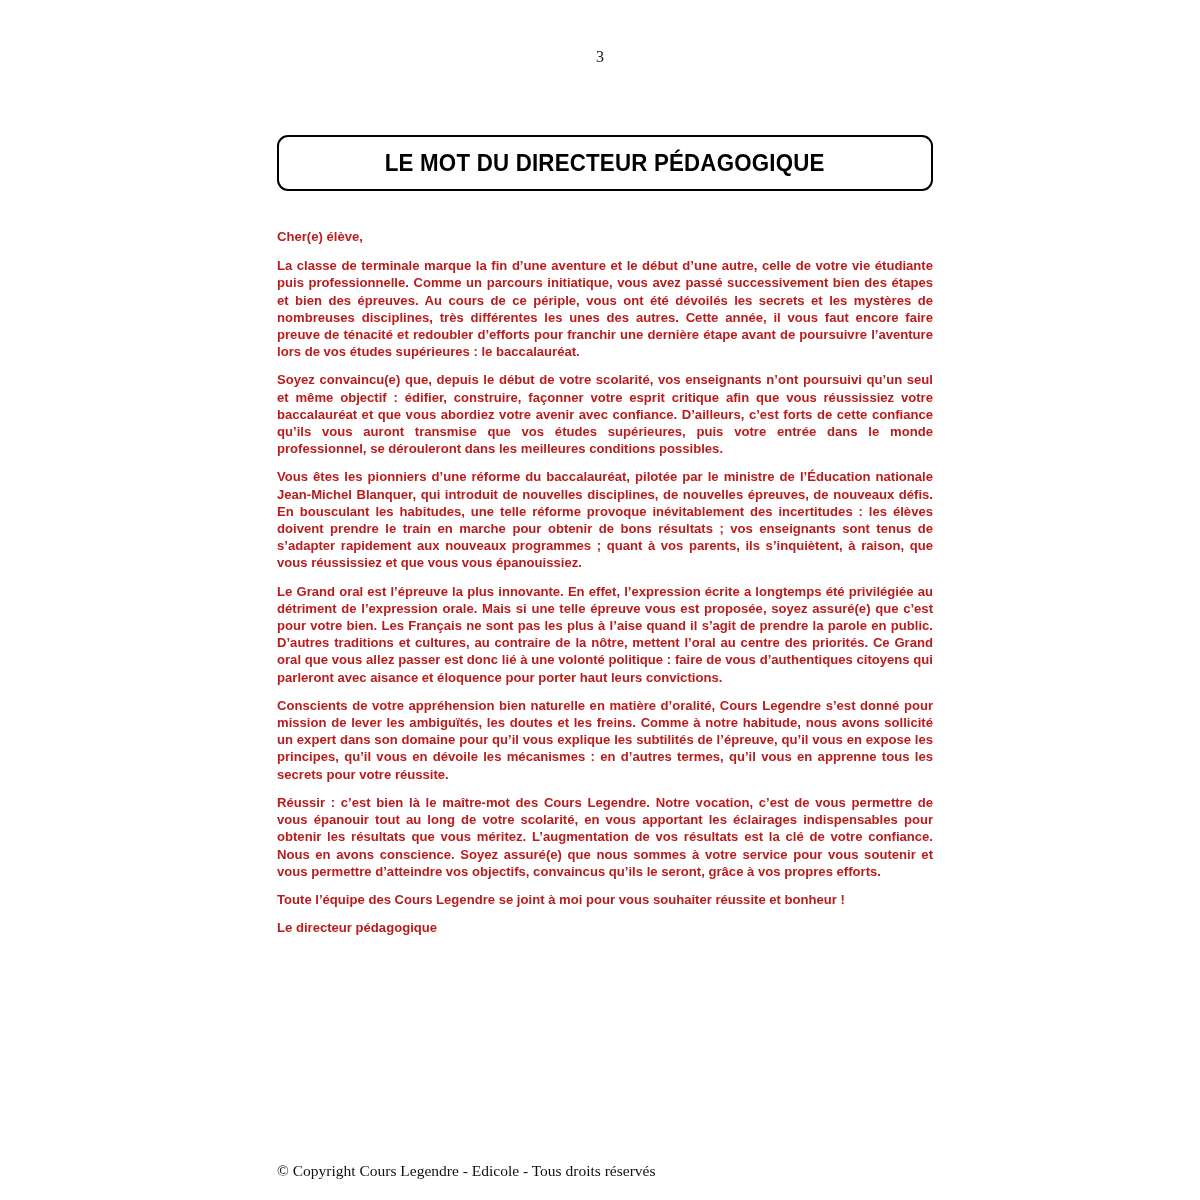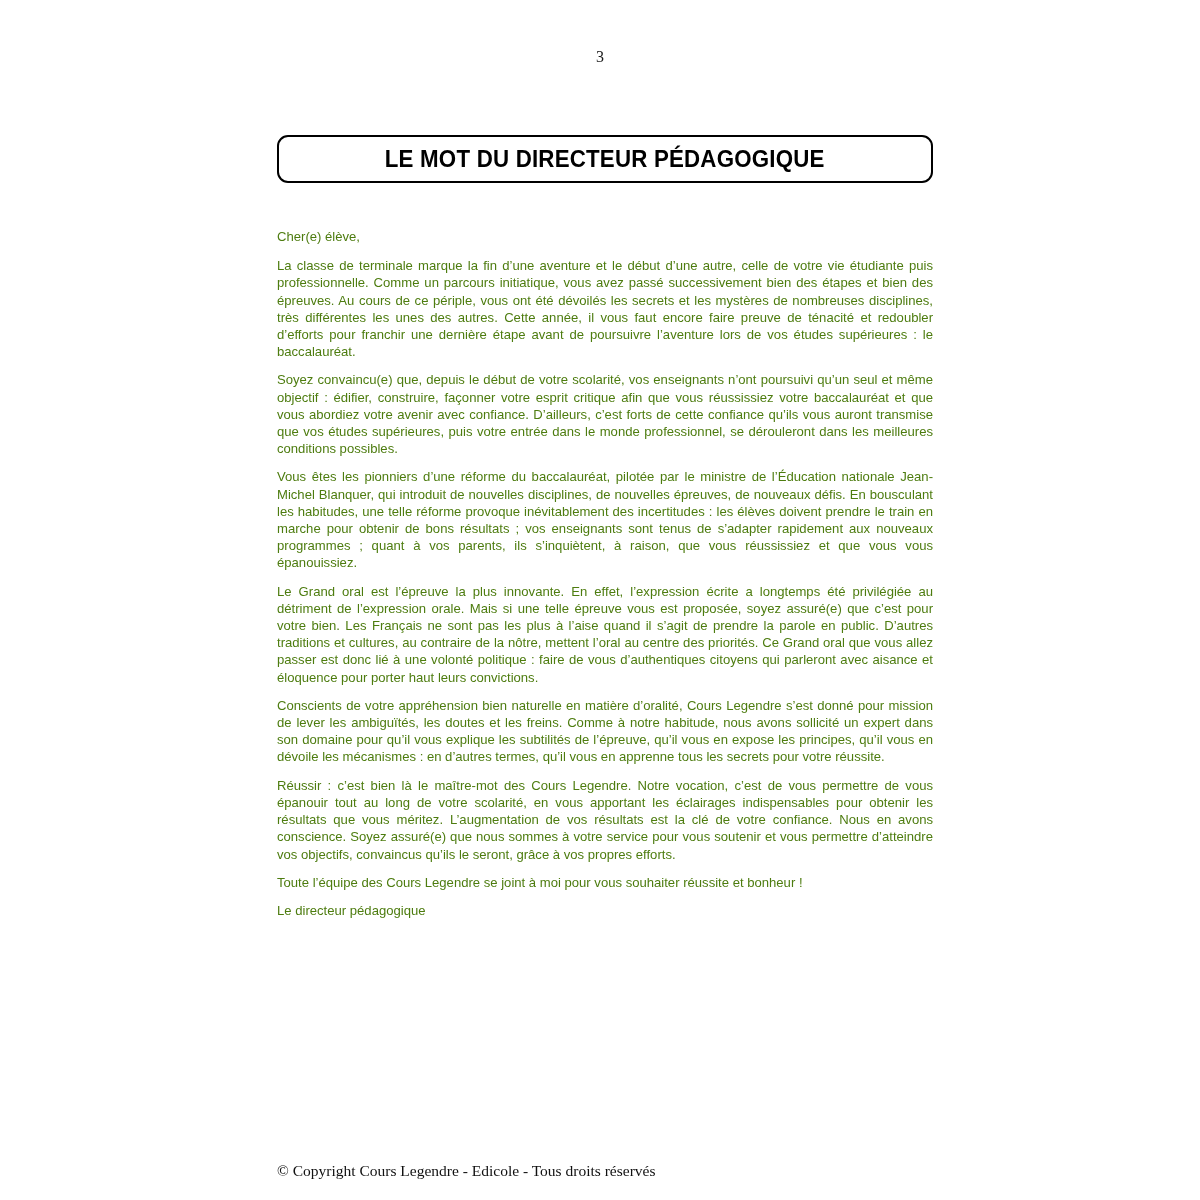--- a/index.html
+++ b/index.html
@@ -30,21 +30,21 @@
     line-height: 20px;
     color: #1a1a1a;
   }
 
   
   .title-box {
     position: absolute;
     left: 277px;
     top: 135px;
     width: 656px;
-    height: 48px;
+    height: 56px;
     box-sizing: border-box;
     border: 2.2px solid #000000;
     border-radius: 11px;
     background: #ffffff;
     display: flex;
     align-items: center;
     justify-content: center;
   }
   .title-text {
     font-family: "Liberation Sans Narrow", "Liberation Sans", "DejaVu Sans Condensed", sans-serif;
@@ -63,21 +63,22 @@
     left: 277px;
     top: 228px;
     width: 656px;
   }
   .para {
     font-size: 13.1px;
     line-height: 17.2px;
     text-align: justify;
     text-justify: inter-word;
     margin: 0 0 11px 0;
-    color: #4d7c0f;
+    color: #b91c1c;
+    font-weight: bold;
     -webkit-font-smoothing: none;
   }
   .para.salutation,
   .para.noindent-last,
   .para.signoff,
   .para.closing {
     text-align: left;
   }
   .para.salutation { margin-bottom: 12px; }
   .para.closing   { }

